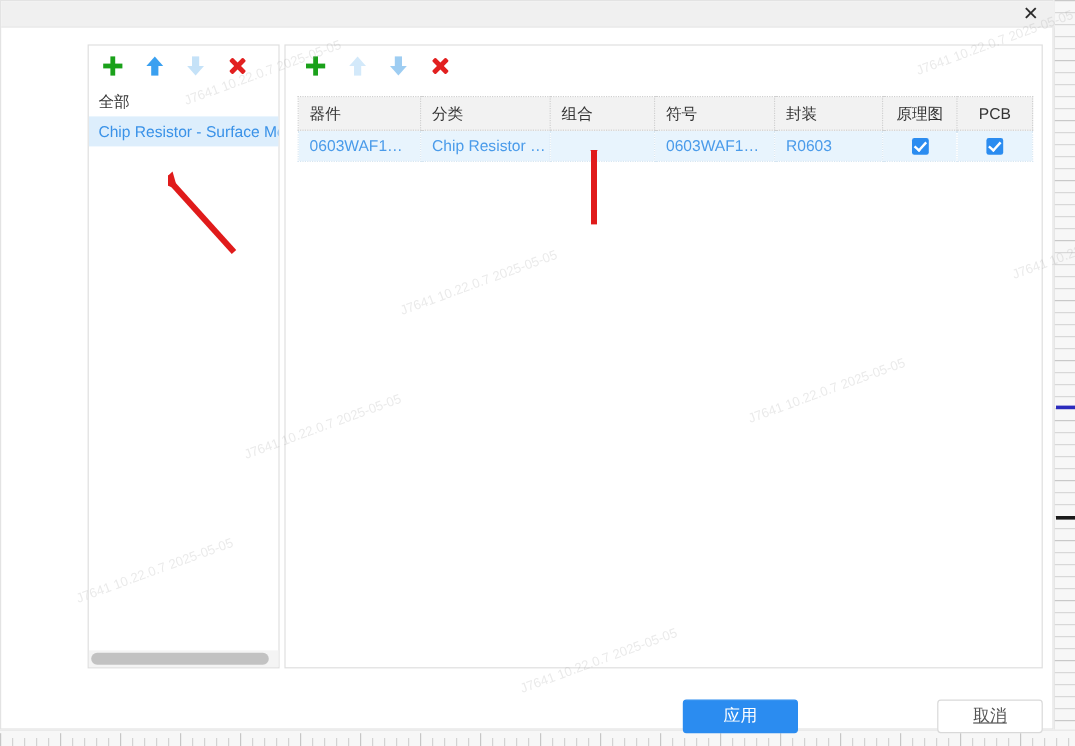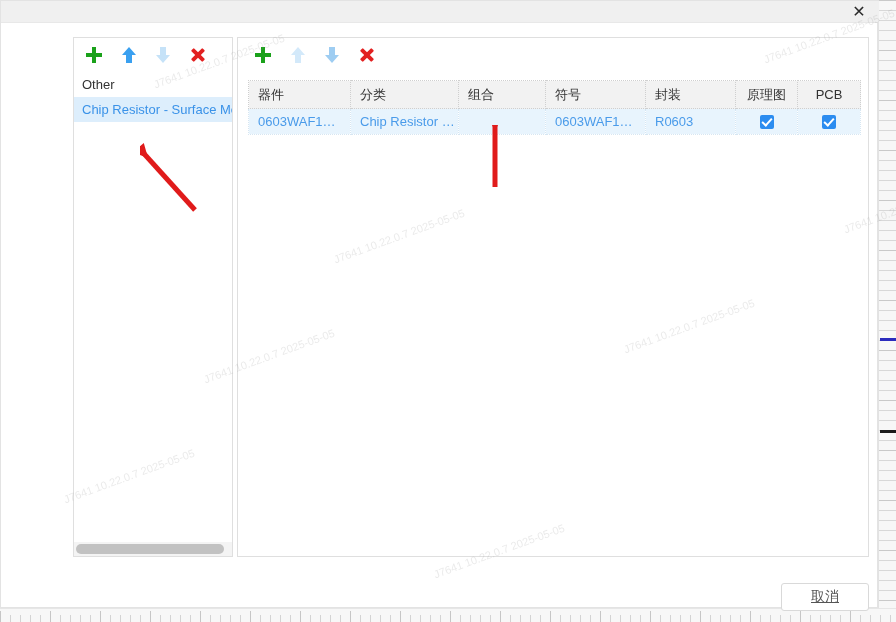--- a/index.html
+++ b/index.html
@@ -389,21 +389,21 @@
               <i class="head"></i>
               <i class="shaft"></i>
             </span>
             <span class="tool-ico ico-arrow ico-down" style="color: rgb(197, 226, 248);">
               <i class="head"></i>
               <i class="shaft"></i>
             </span>
             <span class="tool-ico ico-x"></span>
           </div>
         <div class="cat-list" id="cat-list">
-            <div class="cat-item">Other</div>
+            <div class="cat-item">全部</div>
             <div class="cat-item selected">Chip Resistor - Surface Mour</div>
           </div>
         <div class="hbar">
           <div class="thumb"></div>
         </div>
       </div>
 
       <div class="tbl-panel">
         <div class="tbl-toolbar" id="tbl-toolbar">
             <span class="tool-ico ico-plus"></span>
@@ -448,20 +448,21 @@
                   <td>R0603</td>
                   <td class="ctr"><span class="cbox"></span></td>
                   <td class="ctr"><span class="cbox"></span></td>
                 </tr>
               </tbody>
           </table>
         </div>
       </div>
 
       <div class="footer">
+        <div class="btn btn-primary" style="left:568px;width:96px;">应用</div>
         <div class="btn btn-ghost" style="left:780px;width:88px;text-decoration:underline;">取消</div>
       </div>
 
     </div>
   </div>
 
   <svg class="anno" style="left:140px;top:140px;width:80px;height:80px;" viewBox="0 0 80 80">
     <g id="anno1">
         <line x1="55" y1="70" x2="-1.3875553690533593" y2="7.613768527855857" stroke="#e01b1b" stroke-width="5"></line>
         <polygon points="8,18 3.805560367018712,2.9199908433291775 -6.580671105125431,12.307546212382537" fill="#e01b1b"></polygon>

